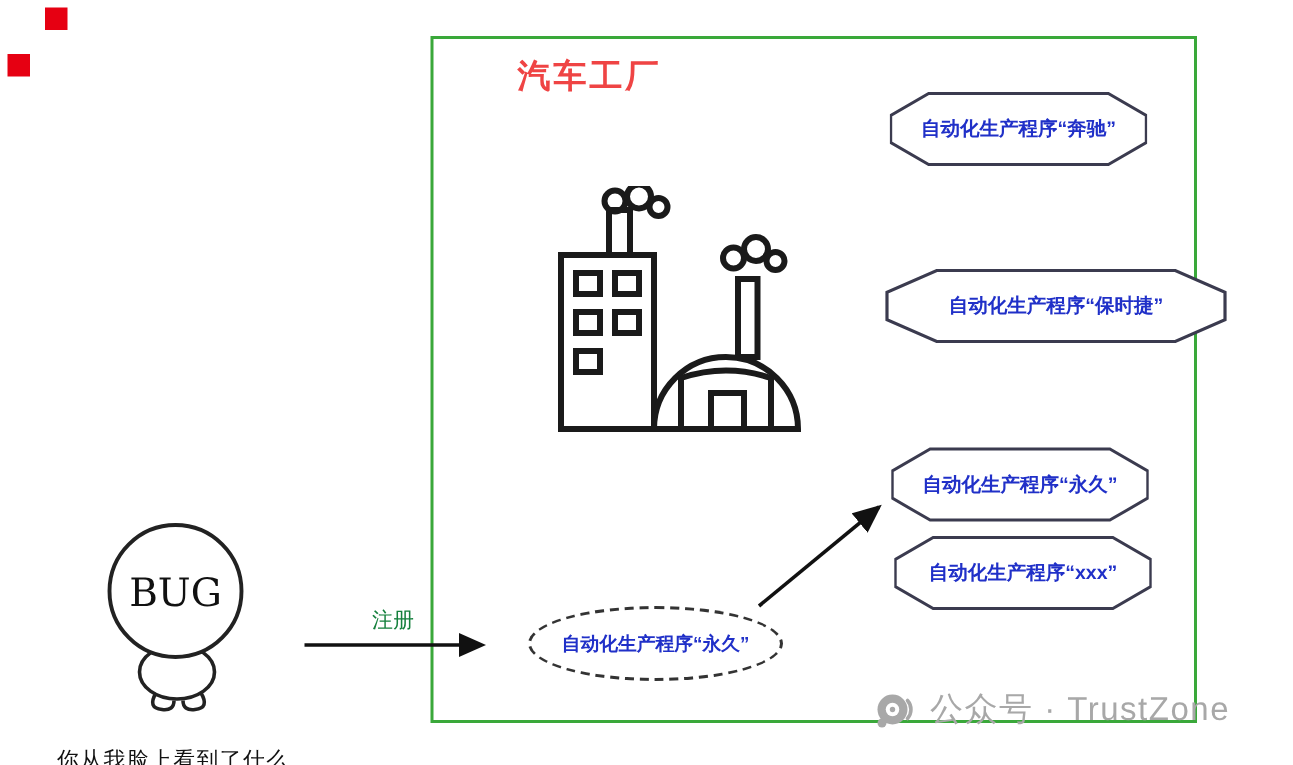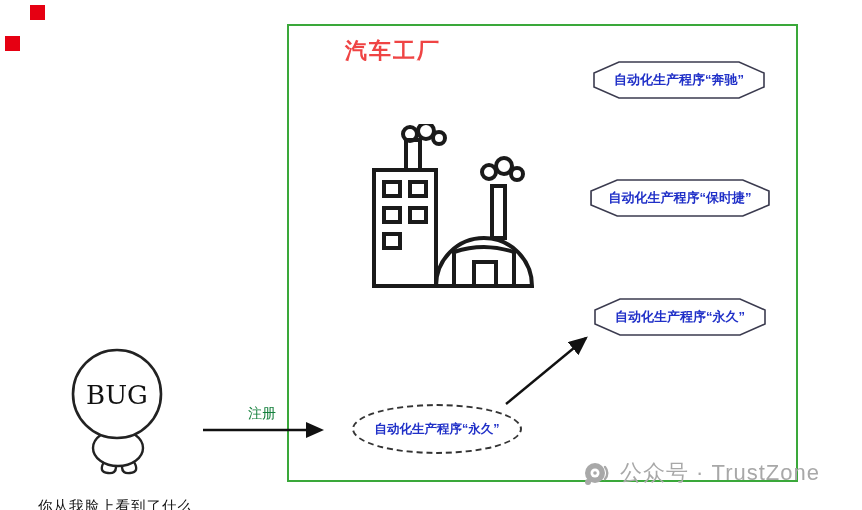--- a/index.html
+++ b/index.html
@@ -9,21 +9,21 @@
   .red-sq{position:absolute;width:15px;height:15px;background:#e60012;}
   .sq1{left:30px;top:5px;}
   .sq2{left:5px;top:36px;}
 
   .factory-box{position:absolute;left:287px;top:24px;width:507px;height:454px;border:2px solid #3aa83a;background:transparent;}
 
   .factory-title{position:absolute;left:345px;top:36px;font-size:22px;font-weight:bold;color:#ef4444;letter-spacing:2px;}
 
   .factory-art{position:absolute;left:366px;top:124px;width:168px;height:168px;}
 
-  .program{position:absolute;width:172px;height:38px;}
+  .program{position:absolute;width:172px;height:50px;}
   .program svg.octo{position:absolute;left:0;top:0;width:100%;height:100%;}
   .program .program-label{position:absolute;inset:0;display:flex;align-items:center;justify-content:center;
       font-size:13px;font-weight:bold;color:#2030c8;white-space:nowrap;}
 
   .pending{position:absolute;left:352px;top:404px;width:166px;height:46px;border:2px dashed #333;
       border-radius:50%;display:flex;align-items:center;justify-content:center;background:#fff;}
   .pending .pending-label{font-size:12.5px;font-weight:bold;color:#2030c8;white-space:nowrap;}
 
   .arrow-svg{position:absolute;overflow:visible;}
   .register-label{position:absolute;left:232px;top:405px;width:60px;text-align:center;font-size:14px;color:#15803d;}
@@ -71,35 +71,41 @@
   </svg>
 
   <div class="program" style="left:593px;top:61px;">
     <svg class="octo" viewBox="0 0 172 38" preserveAspectRatio="none">
       <polygon points="26,1 146,1 171,12 171,26 146,37 26,37 1,26 1,12" fill="#ffffff" stroke="#3b3b4f" stroke-width="1.6"></polygon>
     </svg>
     <span class="program-label">自动化生产程序“奔驰”</span>
   </div>
 
 
-  <div class="program" style="left:590px;top:179px;width:180px;">
+  <div class="program" style="left:590px;top:179px;width:180px;padding-left:48px;">
     <svg class="octo" viewBox="0 0 172 38" preserveAspectRatio="none">
       <polygon points="26,1 146,1 171,12 171,26 146,37 26,37 1,26 1,12" fill="#ffffff" stroke="#3b3b4f" stroke-width="1.6"></polygon>
     </svg>
     <span class="program-label">自动化生产程序“保时捷”</span>
   </div>
 
 
   <div class="program" style="left:594px;top:298px;">
     <svg class="octo" viewBox="0 0 172 38" preserveAspectRatio="none">
       <polygon points="26,1 146,1 171,12 171,26 146,37 26,37 1,26 1,12" fill="#ffffff" stroke="#3b3b4f" stroke-width="1.6"></polygon>
     </svg>
     <span class="program-label">自动化生产程序“永久”</span>
   </div>
 
+  <div class="program" style="left:596px;top:357px;">
+    <svg class="octo" viewBox="0 0 172 38" preserveAspectRatio="none">
+      <polygon points="26,1 146,1 171,12 171,26 146,37 26,37 1,26 1,12" fill="#ffffff" stroke="#3b3b4f" stroke-width="1.6"></polygon>
+    </svg>
+    <span class="program-label">自动化生产程序“xxx”</span>
+  </div>
 
   <div class="pending">
     <span class="pending-label">自动化生产程序“永久”</span>
   </div>
 
   <div class="register-label">注册</div>
   <svg class="arrow-svg" style="left:203px;top:412px;width:122px;height:36px;" viewBox="0 0 122 36">
     <line x1="0" y1="18" x2="104" y2="18" stroke="#111" stroke-width="2.4"></line>
     <polygon points="103,10 121,18 103,26" fill="#111"></polygon>
   </svg>

